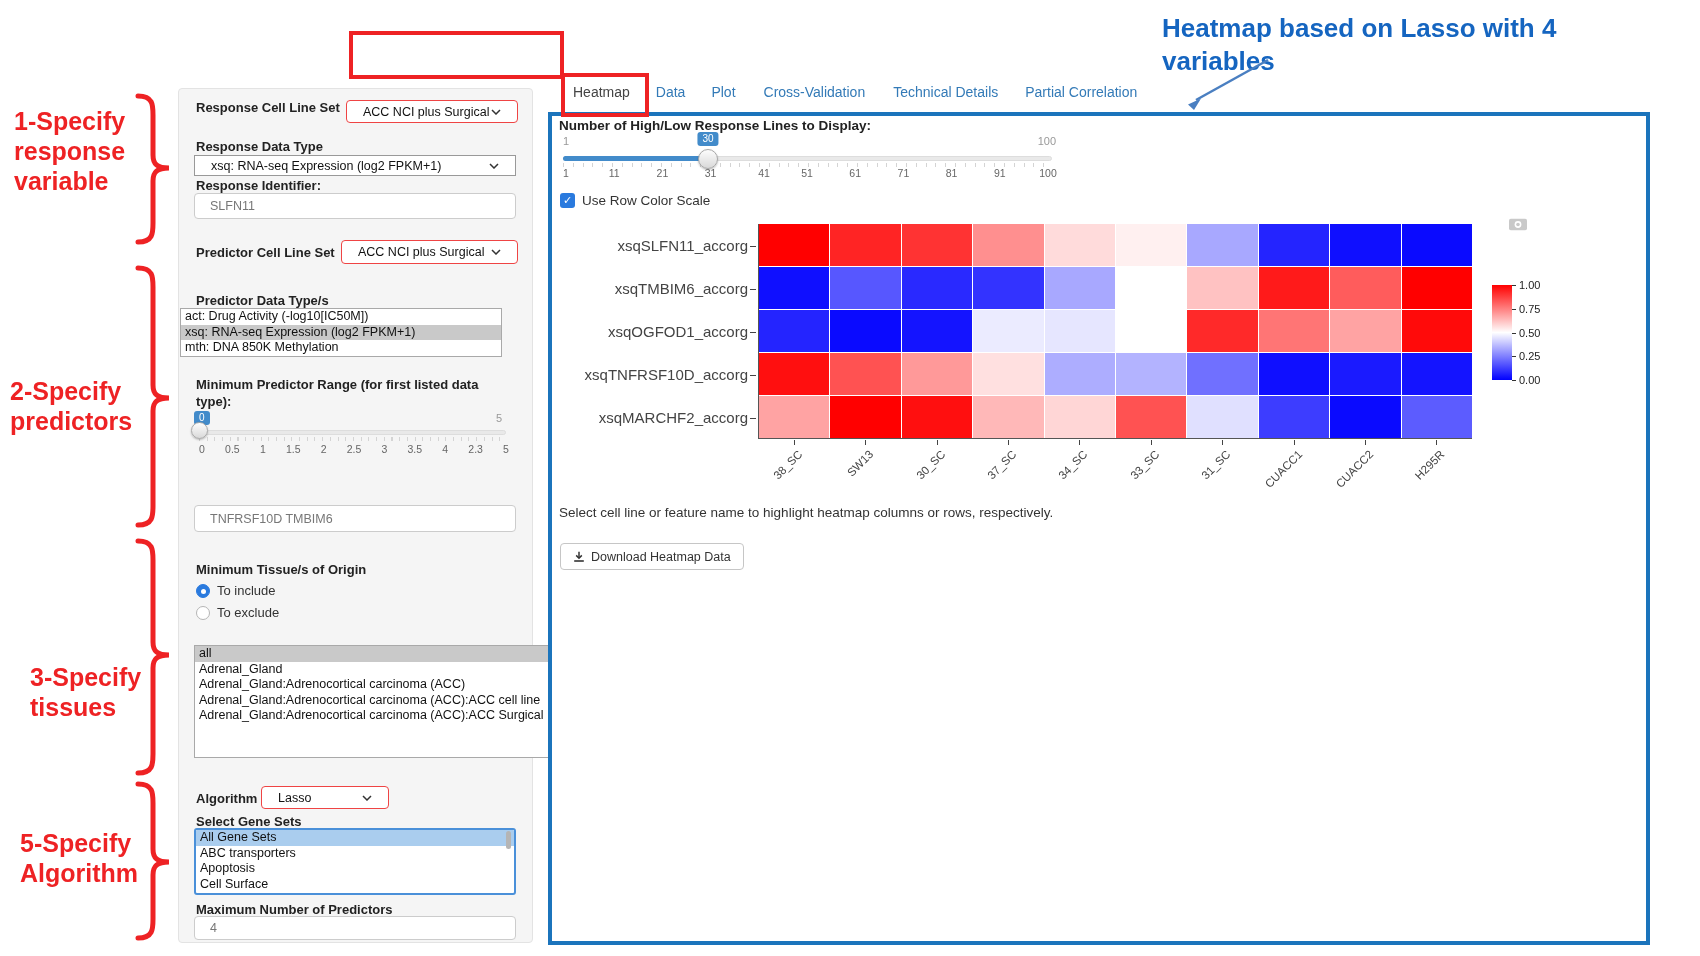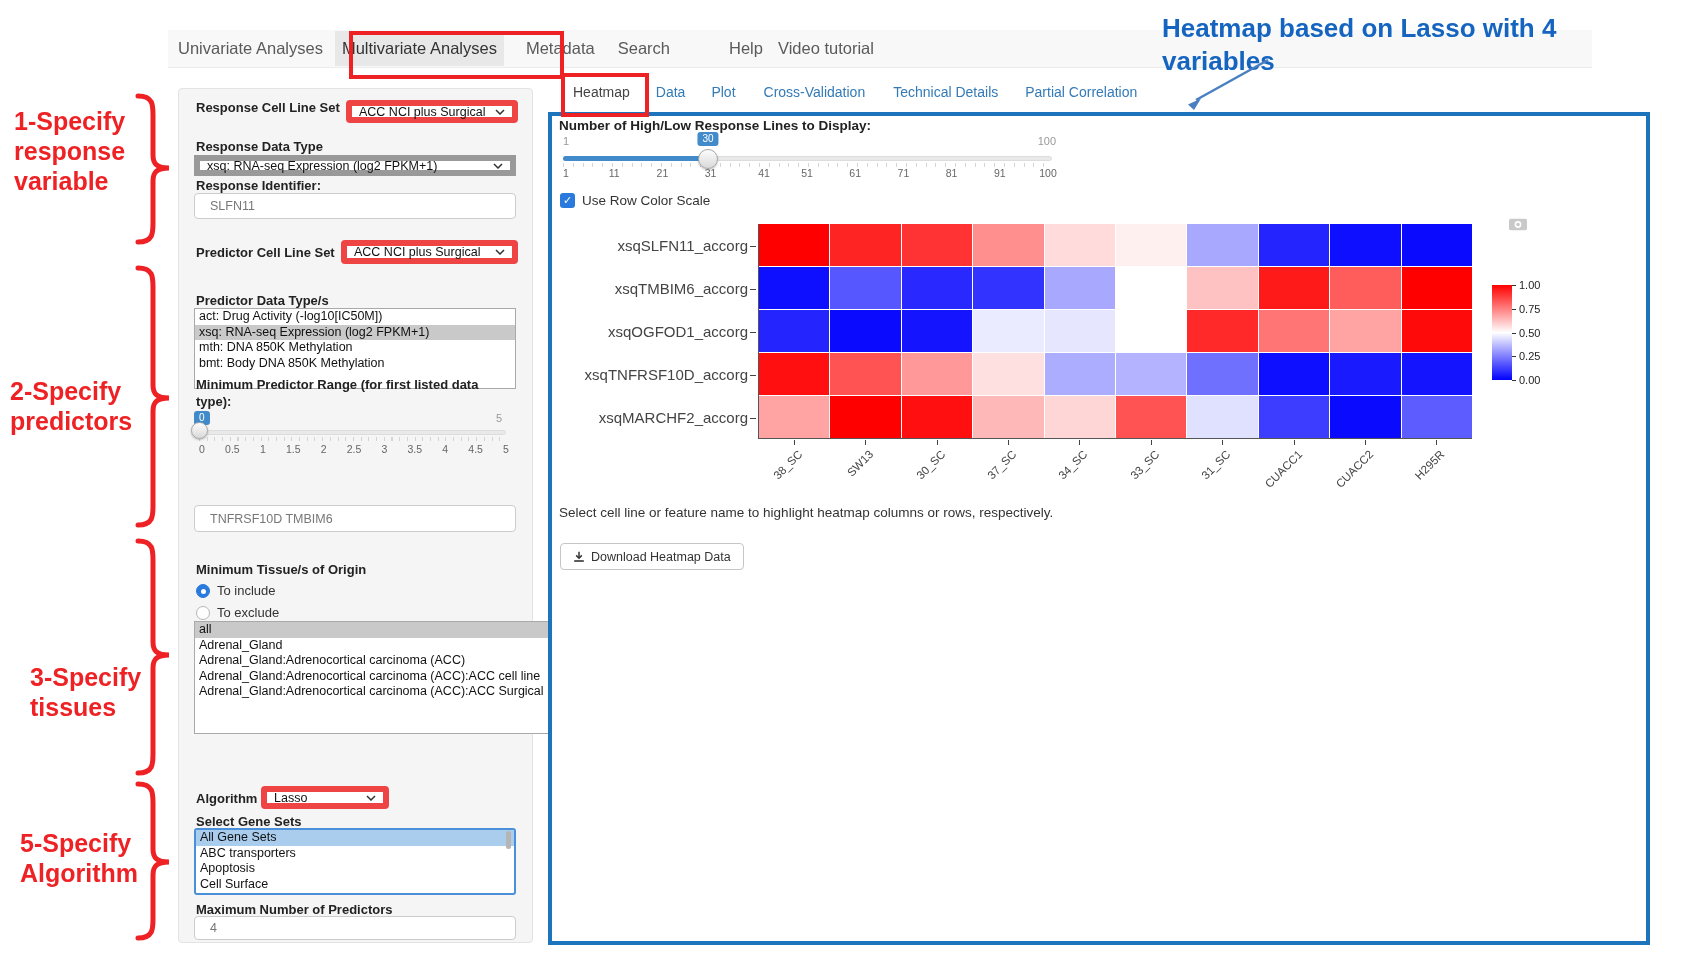--- a/index.html
+++ b/index.html
@@ -15,21 +15,21 @@
 
 .redbox{position:absolute;border:4px solid var(--annotation-red);pointer-events:none;z-index:50}
 
 .step-label{position:absolute;color:var(--annotation-red);font-weight:bold;font-size:25px;line-height:30px;white-space:nowrap}
 
 #heading{position:absolute;left:1162px;top:12px;color:var(--annotation-blue);font-weight:bold;font-size:26px;line-height:33px}
 
 #sidebar{position:absolute;left:178px;top:88px;width:355px;height:855px;background:#f5f5f5;border:1px solid #e3e3e3;border-radius:4px;box-sizing:border-box}
 #sidebar>*{position:absolute}
 .sb-label{font-weight:bold;font-size:13px;color:#222;line-height:17px}
-.select{background:#fff;border:6px solid #ef4444;border-radius:4px;display:flex;align-items:center;justify-content:space-between;padding:0 7px;font-size:12.5px;color:#111;box-sizing:border-box;cursor:pointer}
+.select{background:#fff;border:1px solid #ef4444;border-radius:4px;display:flex;align-items:center;justify-content:space-between;padding:0 16px;font-size:12.5px;color:#111;box-sizing:border-box;cursor:pointer}
 .select span{overflow:hidden;white-space:nowrap}
 .tinput{background:#fff;border:1px solid #ccc;border-radius:4px;font-size:12.5px;color:#777;padding:0 15px;box-sizing:border-box;font-family:"Liberation Sans",sans-serif}
 .listbox{background:#fff;border:1px solid #a9a9a9;box-sizing:border-box;overflow:hidden;font-size:12.5px;color:#111}
 .opt{padding:0 4px;line-height:15.5px;cursor:pointer}
 .opt.sel-gray{background:#c9c9c9}
 .opt.sel-blue{background:#aacdee}
 #gene-list{border:2px solid #4a90d9;border-radius:3px}
 .radio{width:14px;height:14px;border-radius:50%;border:1px solid #b5b5b5;background:#fff;display:inline-block;box-sizing:border-box}
 .radio.on{background:#2a7ade;border-color:#2a7ade;position:relative}
 .radio.on::after{content:'';position:absolute;left:4px;top:4px;width:5px;height:5px;border-radius:50%;background:#fff}
@@ -61,28 +61,20 @@
 .cblab{left:967px;font-size:11px;color:#222}
 #instruction{left:7px;top:389px;font-size:13.5px;color:#333}
 #dl-btn{left:8px;top:427px;height:27px;display:inline-flex;gap:6px;align-items:center;padding:0 12px;border:1px solid #c6c6c6;border-radius:4px;background:#fff;font-size:12.5px;color:#333;cursor:pointer;box-sizing:border-box}
 #camera{left:956px;top:100px;cursor:pointer}
 </style>
 </head>
 <body>
 
 <div id="page">
 
-  <div id="nav">
-      <span class="nav-item" style="margin-left: 3px;">Univariate Analyses</span>
-      <span class="nav-item active" style="margin-left: 5px;">Multivariate Analyses</span>
-      <span class="nav-item" style="margin-left: 15px;">Metadata</span>
-      <span class="nav-item" style="margin-left: 9px;">Search</span>
-      <span class="nav-item" style="margin-left: 45px;">Help</span>
-      <span class="nav-item" style="margin-left: 1px;">Video tutorial</span>
-    </div>
 
   <div id="heading">
     <div>Heatmap based on Lasso with 4</div>
     <div>variables</div>
   </div>
 
   <svg style="position:absolute;left:1180px;top:52px;overflow:visible" width="100" height="62">
     <line id="arrow-line" x1="88" y1="8" x2="16" y2="48" stroke-width="2.5" stroke="#4a7fc1"></line>
     <polygon id="arrow-head" points="8,52.5 21,46.5 14,58" fill="#4a7fc1"></polygon>
   </svg>
@@ -121,21 +113,21 @@
 
     <div class="sb-label" style="left:17px;top:155px">Predictor Cell Line Set</div>
     <div class="select" style="left:162px;top:151px;width:177px;height:24px">
       <span>ACC NCI plus Surgical</span>
       <svg width="10" height="6">
           <path d="M1 1l4 4 4-4" stroke="#333" stroke-width="1.5" fill="none"></path>
         </svg>
     </div>
 
     <div class="sb-label" style="left:17px;top:203px">Predictor Data Type/s</div>
-    <div class="listbox" id="pdt-list" style="left:15px;top:219px;width:322px;height:81px">
+    <div class="listbox" id="pdt-list" style="left:1px;top:219px;width:322px;height:49px">
         <div class="opt">act: Drug Activity (-log10[IC50M])</div>
         <div class="opt sel-gray">xsq: RNA-seq Expression (log2 FPKM+1)</div>
         <div class="opt">mth: DNA 850K Methylation</div>
         <div class="opt">bmt: Body DNA 850K Methylation</div>
       </div>
 
     <div class="sb-label" style="left:17px;top:287px;width:305px">Minimum Predictor Range (for first listed data type):</div>
     <div class="badge" style="left:15px;top:322px">0</div>
     <div class="minmax" style="left:317px;top:323px">5</div>
     <div class="track" style="left:20px;top:341px;width:307px"></div>
@@ -144,36 +136,36 @@
     <div id="s2-ticks" style="left:20px;top:354px;width:307px;height:14px">
         <span class="tick" style="left: 3px;">0</span>
         <span class="tick" style="left: 33.4px;">0.5</span>
         <span class="tick" style="left: 63.8px;">1</span>
         <span class="tick" style="left: 94.2px;">1.5</span>
         <span class="tick" style="left: 124.6px;">2</span>
         <span class="tick" style="left: 155px;">2.5</span>
         <span class="tick" style="left: 185.4px;">3</span>
         <span class="tick" style="left: 215.8px;">3.5</span>
         <span class="tick" style="left: 246.2px;">4</span>
-        <span class="tick" style="left: 276.6px;">4.5</span>
+        <span class="tick" style="left: 276.6px;">2.3</span>
         <span class="tick" style="left: 307px;">5</span>
       </div>
 
     <input class="tinput" style="position: absolute; left: 15px; top: 416px; width: 322px; height: 27px;" value="TNFRSF10D TMBIM6">
 
     <div class="sb-label" style="left:17px;top:472px">Minimum Tissue/s of Origin</div>
     <div style="left:17px;top:494px;display:flex;align-items:center;gap:7px">
       <span class="radio on"></span>
       <span class="radio-label">To include</span>
     </div>
     <div style="left:17px;top:516px;display:flex;align-items:center;gap:7px">
       <span class="radio"></span>
       <span class="radio-label">To exclude</span>
     </div>
-    <div class="listbox" id="tissue-list" style="left:15px;top:532px;width:388px;height:113px">
+    <div class="listbox" id="tissue-list" style="left:15px;top:556px;width:388px;height:113px">
         <div class="opt sel-gray">all</div>
         <div class="opt">Adrenal_Gland</div>
         <div class="opt">Adrenal_Gland:Adrenocortical carcinoma (ACC)</div>
         <div class="opt">Adrenal_Gland:Adrenocortical carcinoma (ACC):ACC cell line</div>
         <div class="opt">Adrenal_Gland:Adrenocortical carcinoma (ACC):ACC Surgical</div>
       </div>
 
     <div class="sb-label" style="left:17px;top:701px">Algorithm</div>
     <div class="select" style="left:82px;top:697px;width:128px;height:23px">
       <span>Lasso</span>

